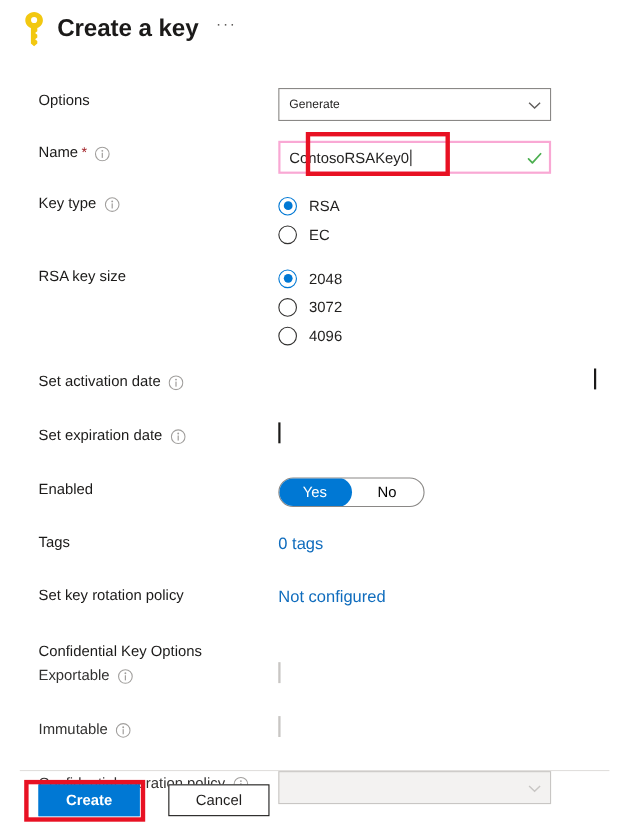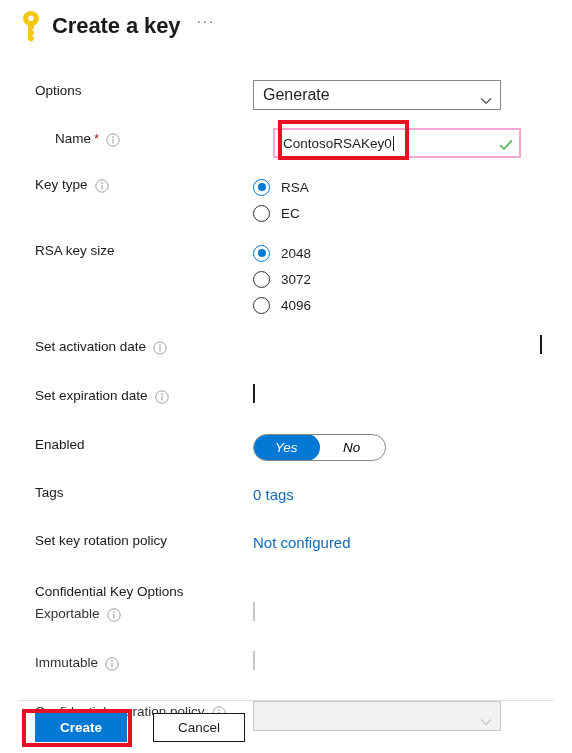--- a/index.html
+++ b/index.html
@@ -96,21 +96,21 @@
   .dropdown {
     width: 248px;
     height: 30px;
     box-sizing: border-box;
     border: 1px solid #8a8886;
     background: #ffffff;
     display: flex;
     align-items: center;
     justify-content: space-between;
     padding: 0 8px 0 9px;
-    font-size: 16px;
+    font-size: 11px;
     color: #201f1e;
     cursor: pointer;
   }
   .dropdown.disabled {
     background: #f3f2f1;
     border-color: #c8c6c4;
     color: #a19f9d;
     cursor: default;
   }
   .chevron {
@@ -209,21 +209,20 @@
   .toggle {
     width: 133px;
     height: 27px;
     border: 1px solid #8a8886;
     border-radius: 14px;
     box-sizing: border-box;
     display: flex;
     overflow: hidden;
     background: #ffffff;
     cursor: pointer;
-    font-style: italic;
   }
   .toggle-seg {
     flex: 1 1 50%;
     display: flex;
     align-items: center;
     justify-content: center;
     font-size: 13.5px;
     color: #000000;
   }
   .toggle-seg.active {
@@ -331,21 +330,21 @@
         <span>Generate</span>
         <span class="chevron">
           <svg viewBox="0 0 12 8" width="12" height="8">
               <path d="M1 1.5 L6 6.3 L11 1.5" fill="none" stroke="#605e5c" stroke-width="1.3"></path>
             </svg>
         </span>
       </div>
     </div>
   </div>
 
-  <div class="row" style="margin-bottom:8px;padding-left:20px;">
+  <div class="row" style="margin-bottom:8px;">
     <div class="label-cell">
       <span>Name</span>
       <span class="req-star">*</span>
       <span class="info-icon">
         <svg viewBox="0 0 14 14" width="14" height="14">
             <circle cx="7" cy="7" r="6.2" fill="none" stroke="#a19f9d" stroke-width="1"></circle>
             <circle cx="7" cy="4.1" r="0.85" fill="#a19f9d"></circle>
             <rect x="6.45" y="5.9" width="1.1" height="4.6" fill="#a19f9d"></rect>
           </svg>
       </span>

